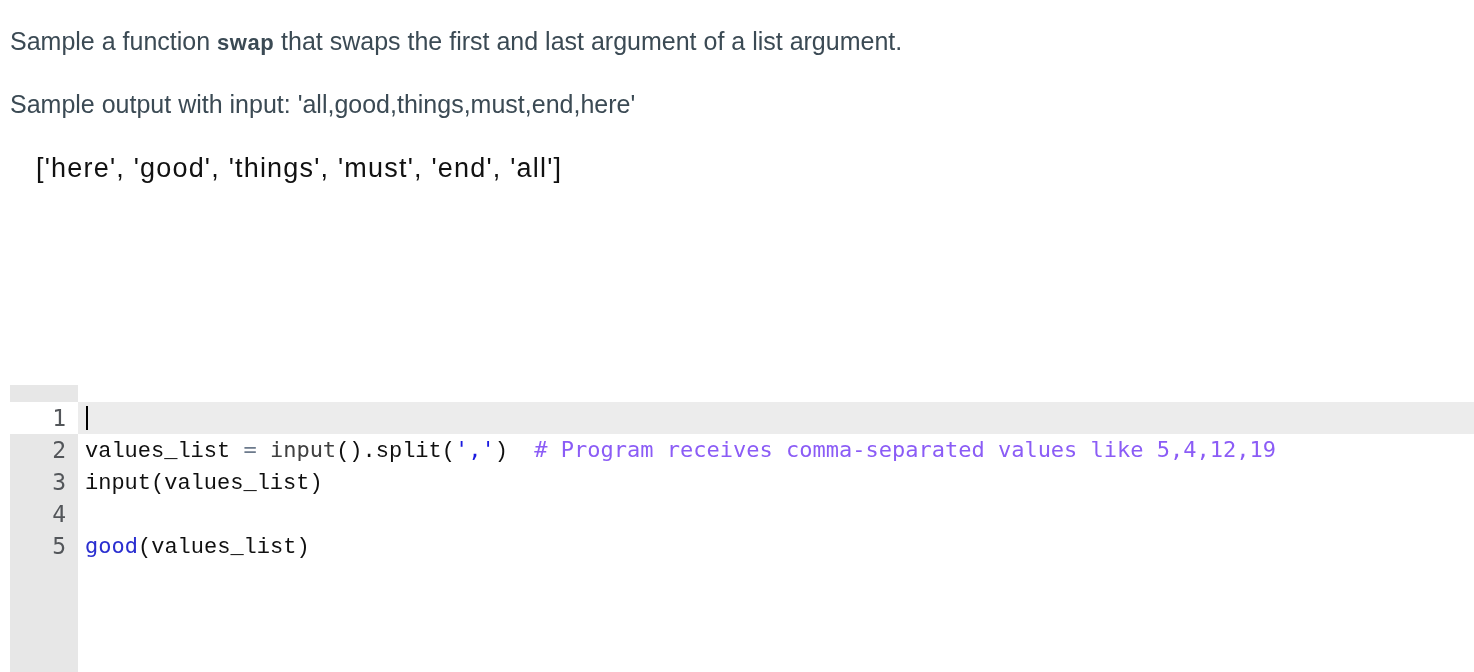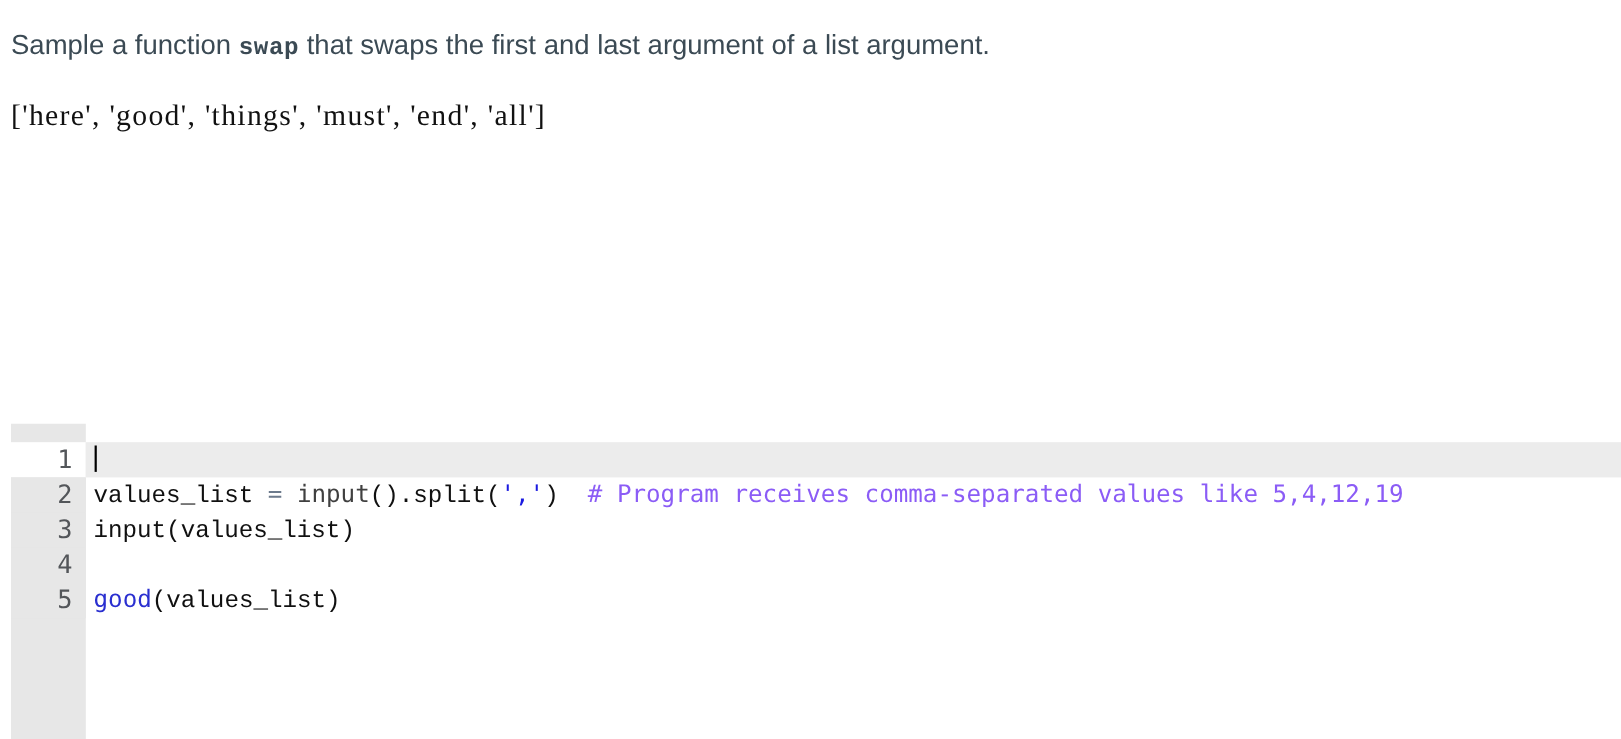--- a/index.html
+++ b/index.html
@@ -23,34 +23,35 @@
   .prompt-line {
     font-size: 25px;
     line-height: 1.25;
     color: #3b4a54;
     white-space: pre-wrap;
   }
   .line-1 { padding-top: 26px; }
   .line-2 { padding-top: 32px; }
 
   .inline-code {
-    font-family: Liberation Mono, monospace;
+    font-family: Liberation Sans, sans-serif;
     font-weight: 700;
     font-size: 22px;
     letter-spacing: 0.5px;
     color: #3b4a54;
   }
 
   .sample-output {
     padding-top: 32px;
-    font-family: Liberation Serif, serif;
+    font-family: Liberation Sans, sans-serif;
     font-size: 27px;
     letter-spacing: 1.2px;
     color: #111111;
     white-space: pre;
+    margin-left: 26px;
   }
 
   
   .editor {
     position: absolute;
     left: 0;
     top: 385px;
     width: 1474px;
     height: 287px;
     background: #ffffff;
@@ -136,20 +137,21 @@
     margin-left: 1px;
   }
 </style>
 </head>
 <body>
 
 <div class="prompt">
 
   <div class="prompt-line line-1"><span>Sample a function </span><span class="inline-code">swap</span><span> that swaps the first and last argument of a list argument.</span></div>
 
+  <div class="prompt-line line-2">Sample output with input: 'all,good,things,must,end,here'</div>
 
   <div class="sample-output">['here', 'good', 'things', 'must', 'end', 'all']</div>
 
 </div>
 
 <div class="editor">
   <div class="editor-inner">
     <div class="gutter-bg"></div>
     <div class="code-rows" id="code-rows">
         <div class="code-row active">

